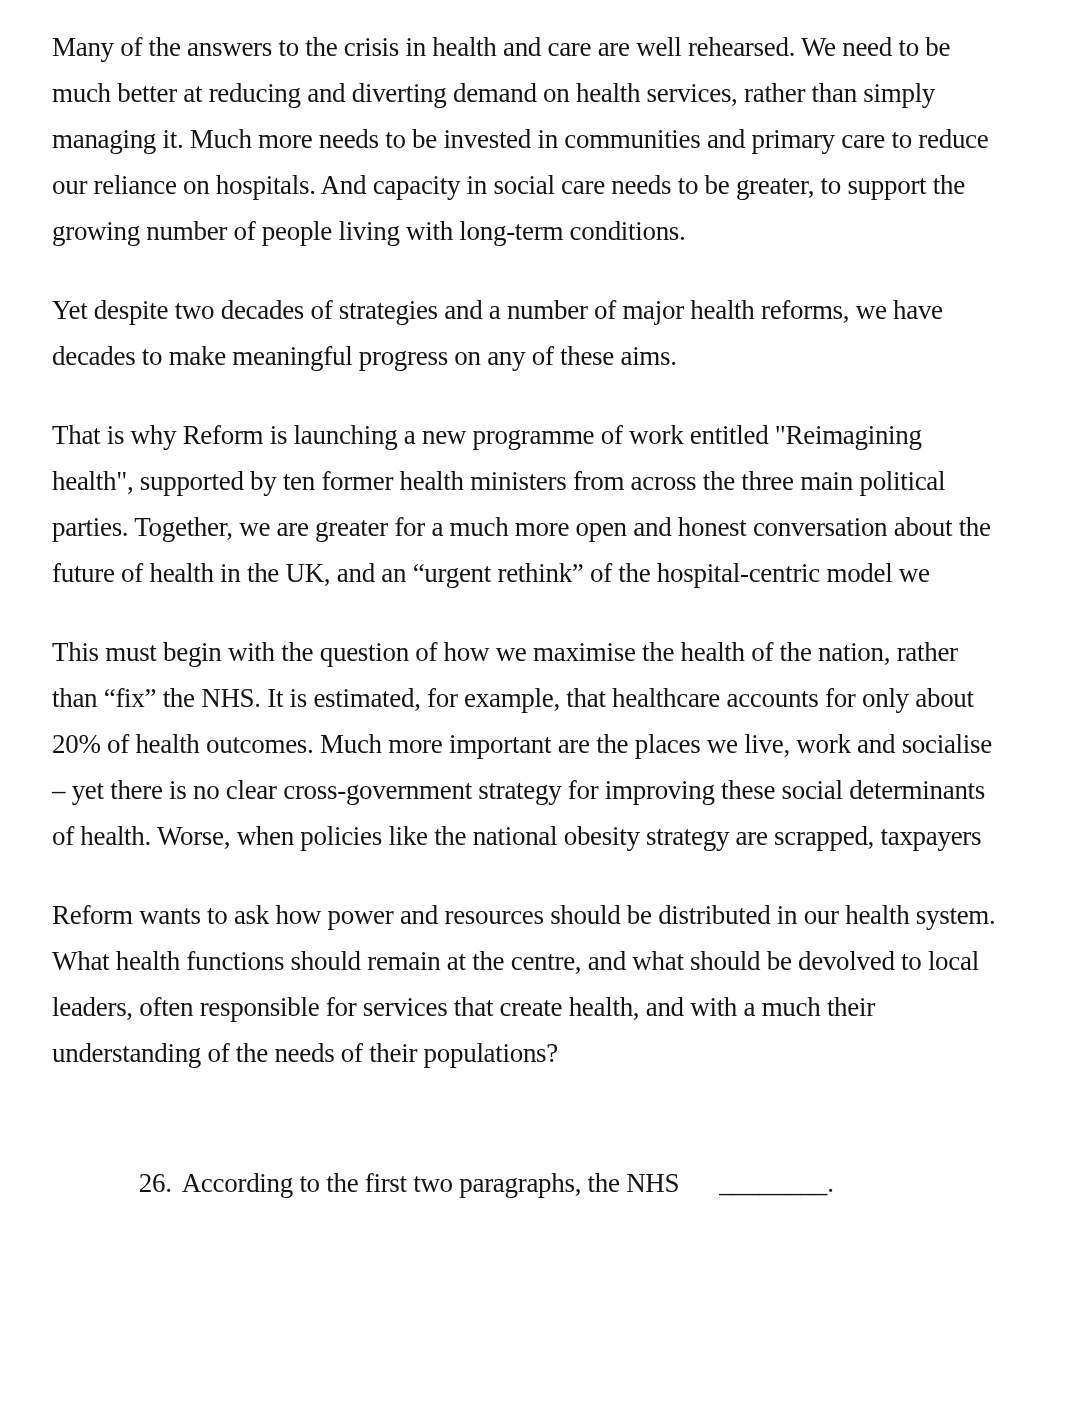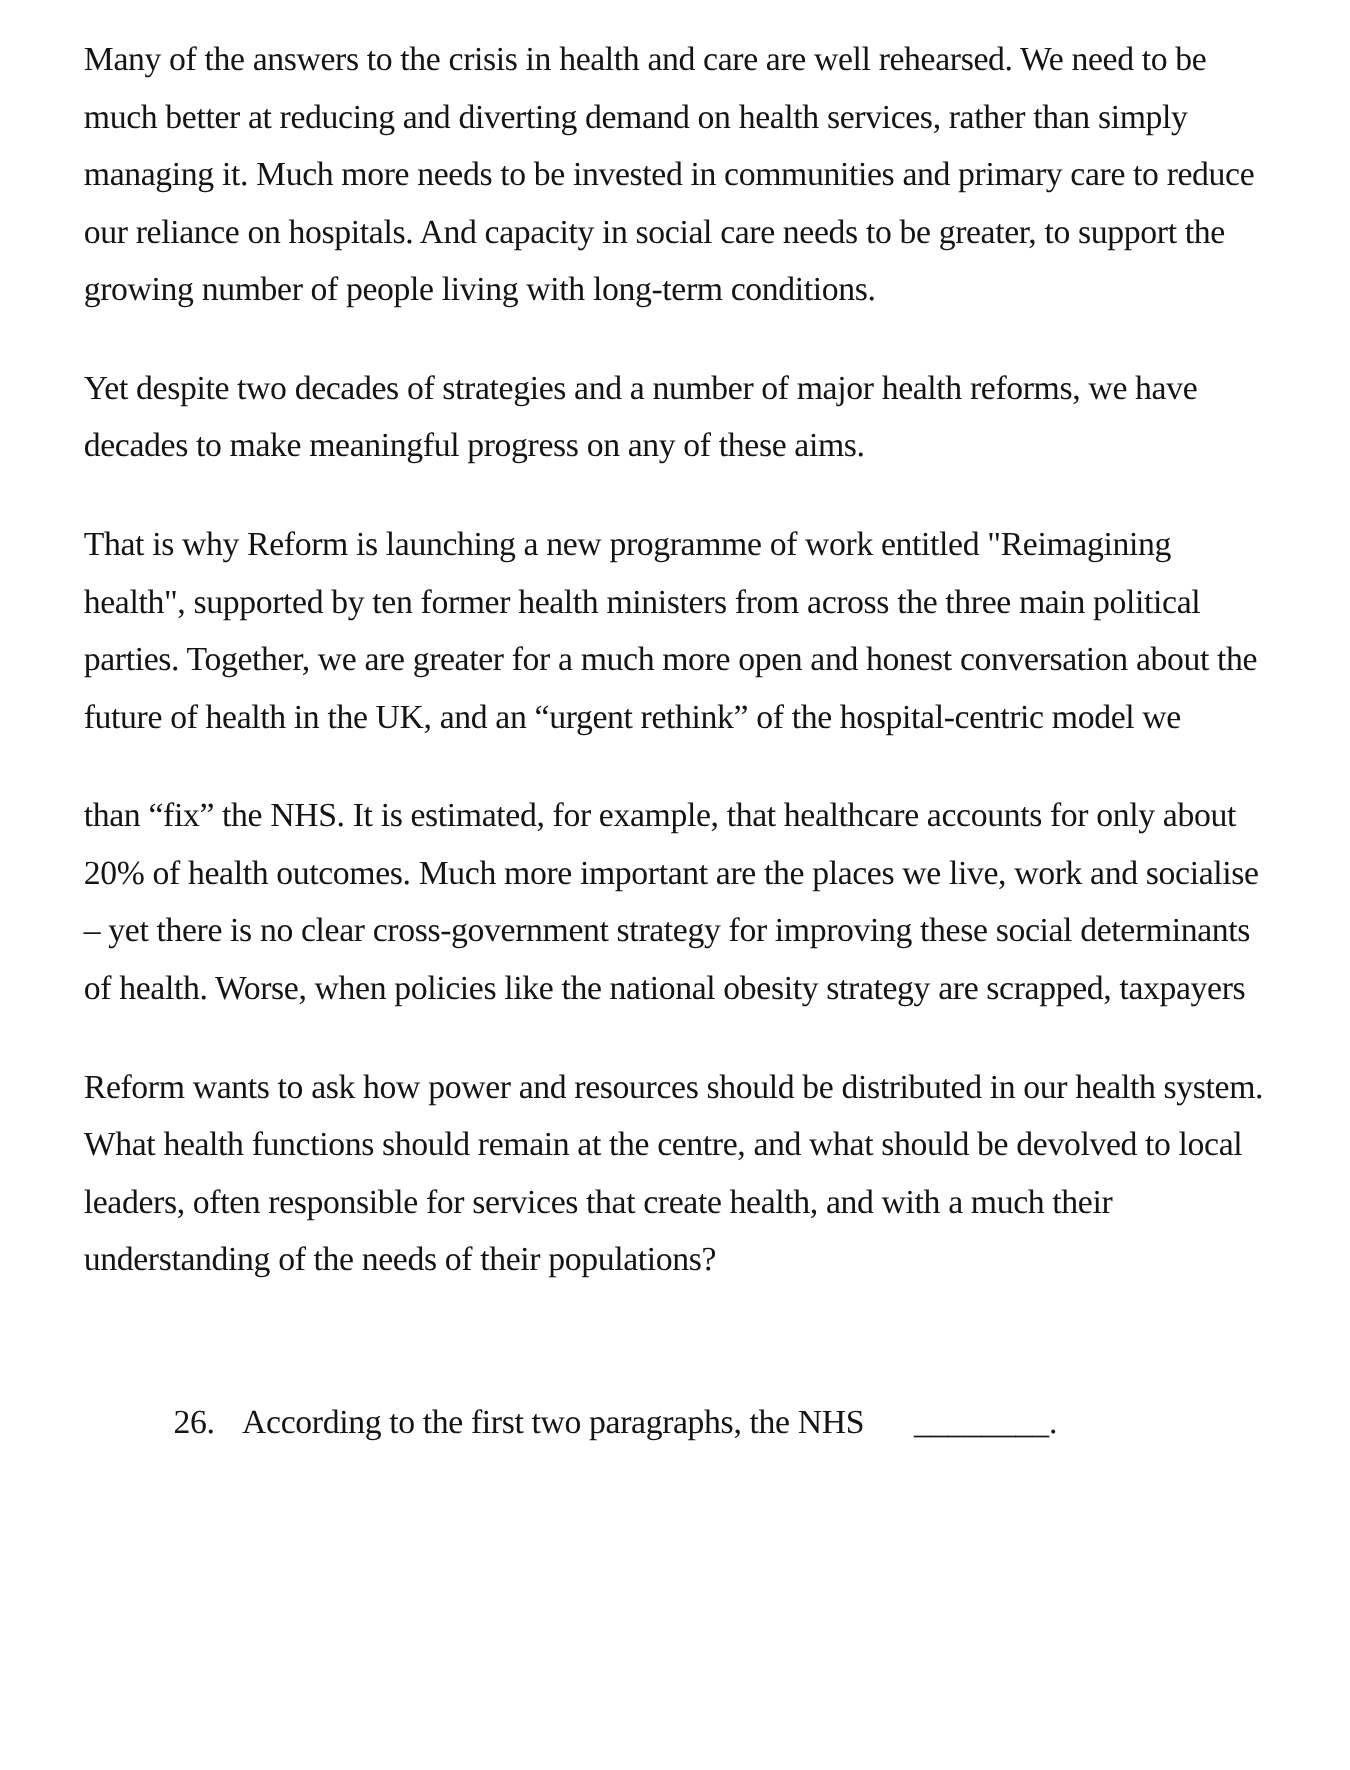--- a/index.html
+++ b/index.html
@@ -19,33 +19,32 @@
     padding: 24px 40px 0 52px;
   }
   .paragraph {
     margin: 0 0 33px 0;
   }
   .line {
     font-size: 27px;
     line-height: 46px;
     letter-spacing: -0.3px;
     white-space: pre;
-    margin-left: 15px;
   }
   .question {
     margin-top: 38px;
     padding-left: 61px;
     font-size: 27px;
     line-height: 46px;
     letter-spacing: -0.3px;
     white-space: pre;
   }
   .question .q-number {
     display: inline-block;
-    margin-right: 22px;
+    margin-right: 10px;
   }
   .question .q-blank {
     letter-spacing: 0;
     margin-left: 40px;
   }
 </style>
 </head>
 <body>
 
 <div class="page">
@@ -64,20 +63,21 @@
   </div>
 
   <div class="paragraph">
     <div class="line">That is why Reform is launching a new programme of work entitled "Reimagining</div>
     <div class="line">health", supported by ten former health ministers from across the three main political</div>
     <div class="line">parties. Together, we are greater for a much more open and honest conversation about the</div>
     <div class="line">future of health in the UK, and an “urgent rethink” of the hospital-centric model we</div>
   </div>
 
   <div class="paragraph">
+    <div class="line">This must begin with the question of how we maximise the health of the nation, rather</div>
     <div class="line">than “fix” the NHS. It is estimated, for example, that healthcare accounts for only about</div>
     <div class="line">20% of health outcomes. Much more important are the places we live, work and socialise</div>
     <div class="line">– yet there is no clear cross-government strategy for improving these social determinants</div>
     <div class="line">of health. Worse, when policies like the national obesity strategy are scrapped, taxpayers</div>
   </div>
 
   <div class="paragraph">
     <div class="line">Reform wants to ask how power and resources should be distributed in our health system.</div>
     <div class="line">What health functions should remain at the centre, and what should be devolved to local</div>
     <div class="line">leaders, often responsible for services that create health, and with a much their</div>

